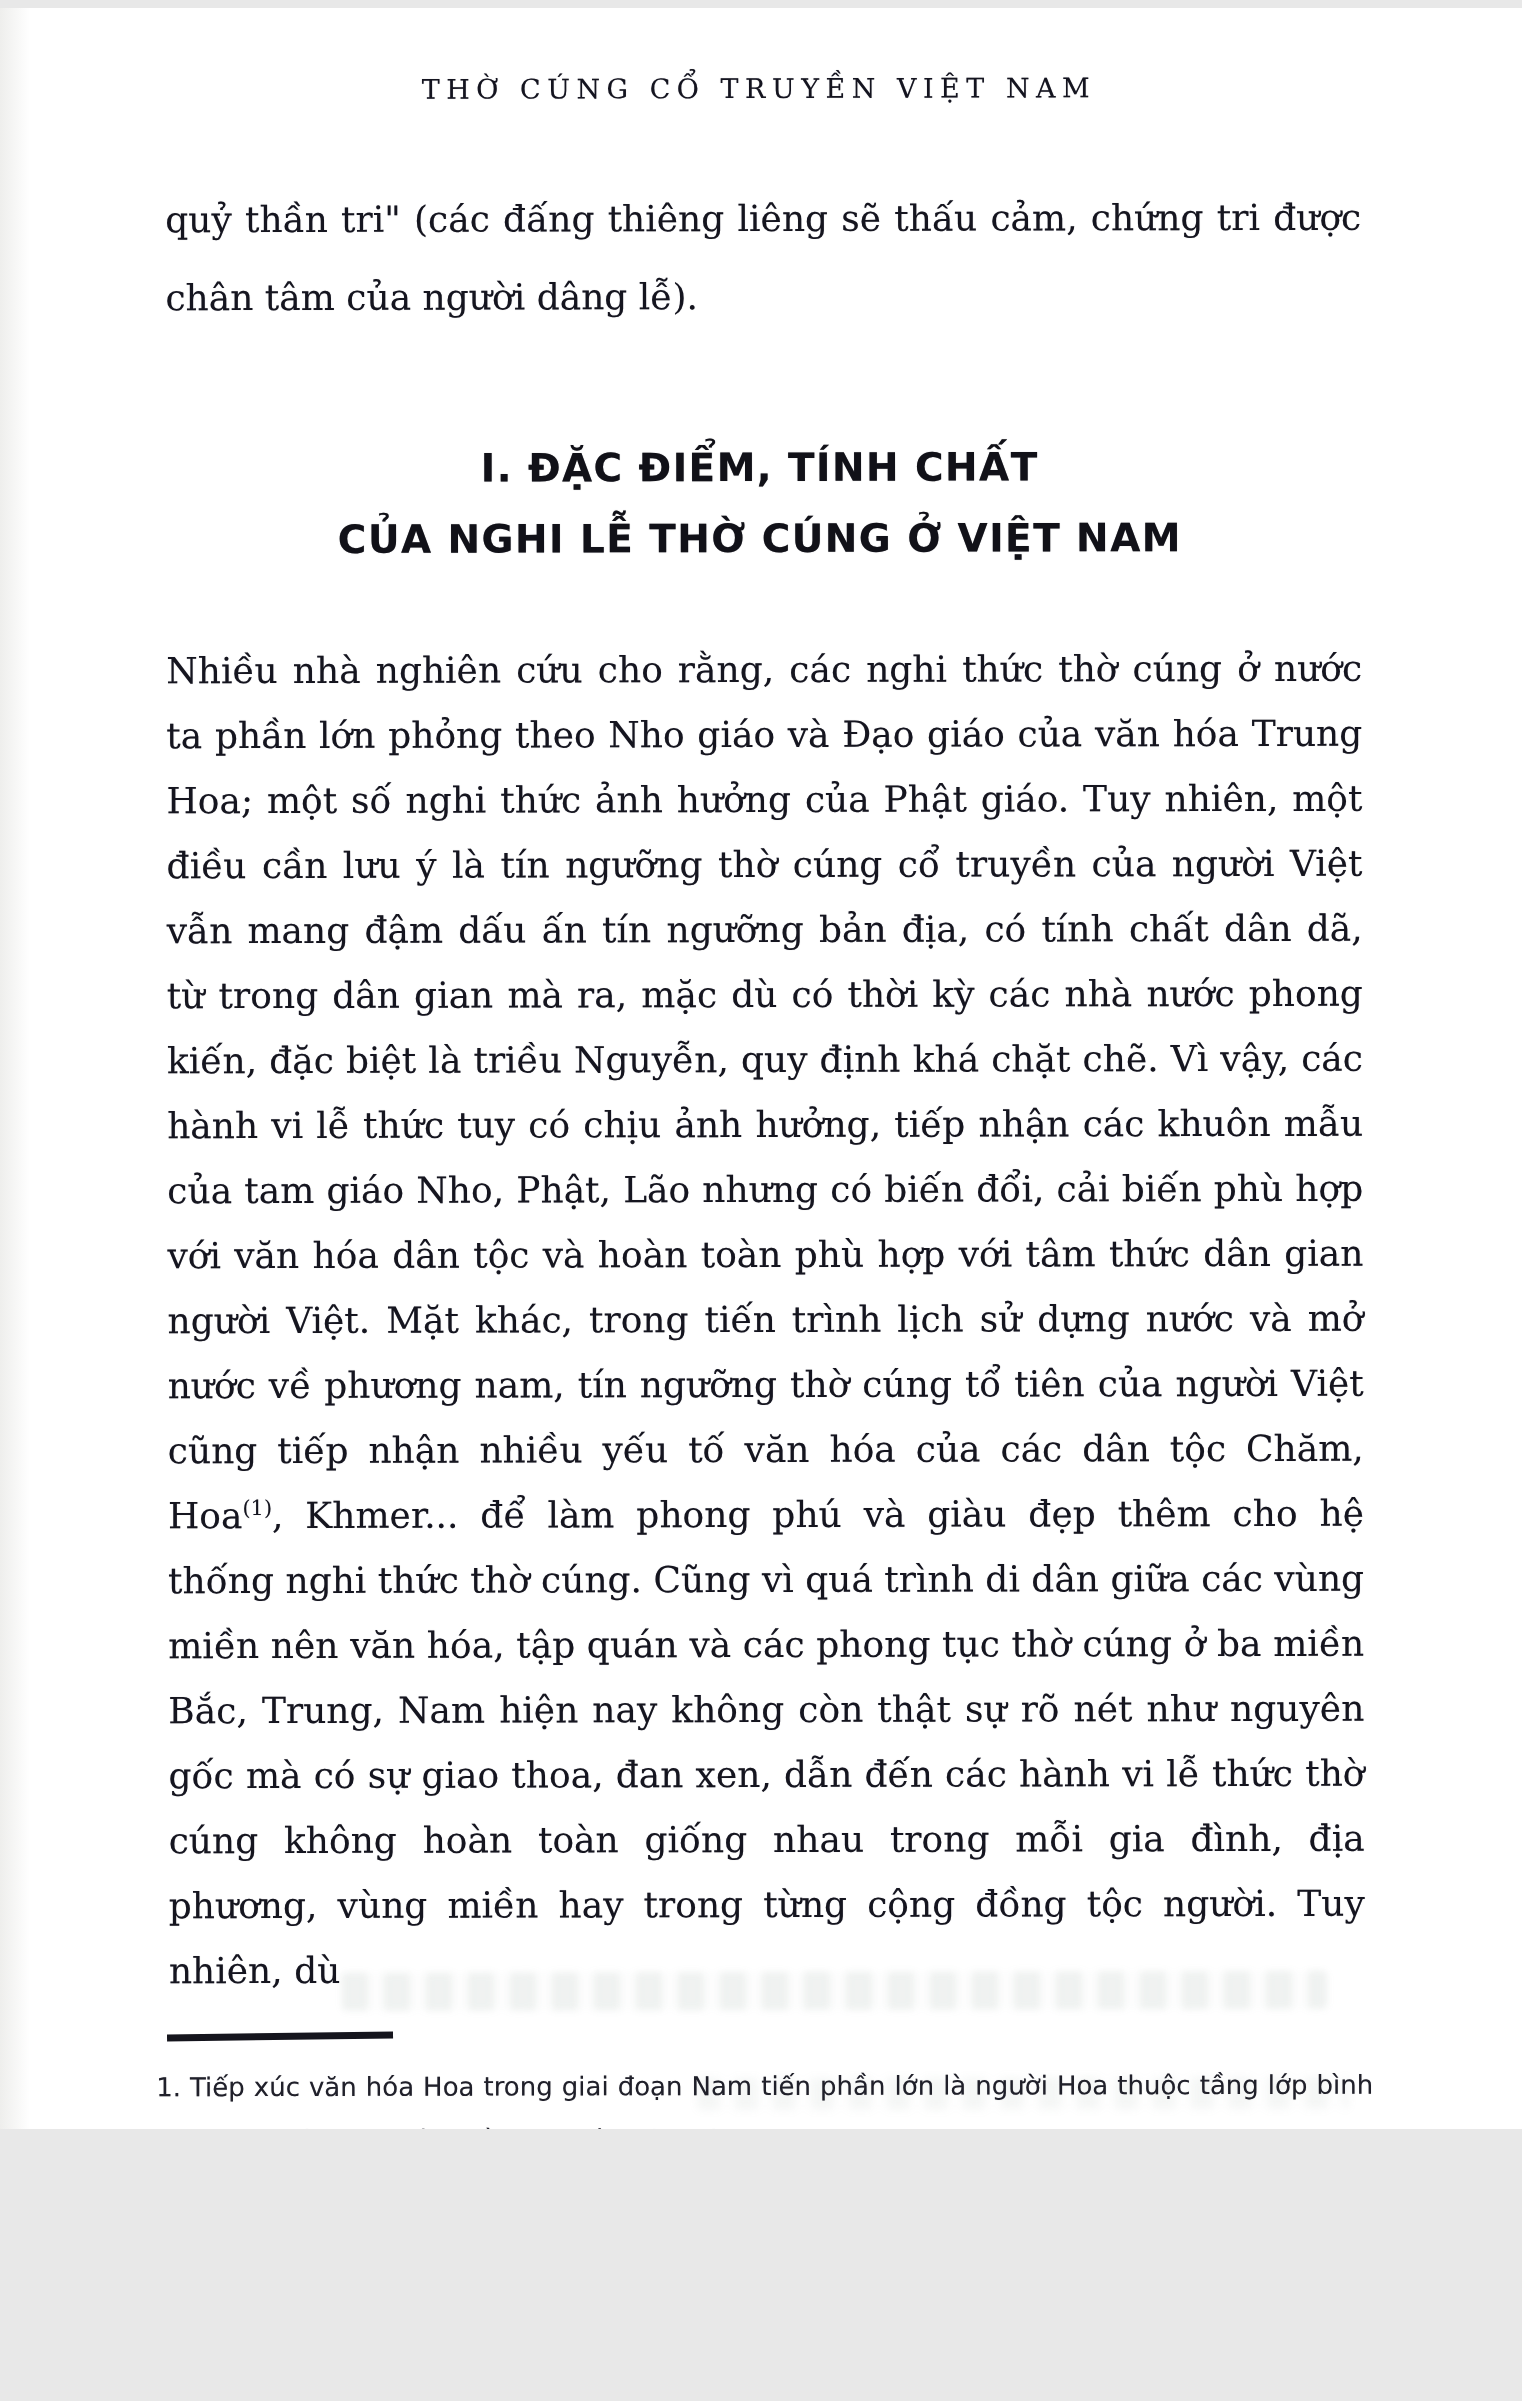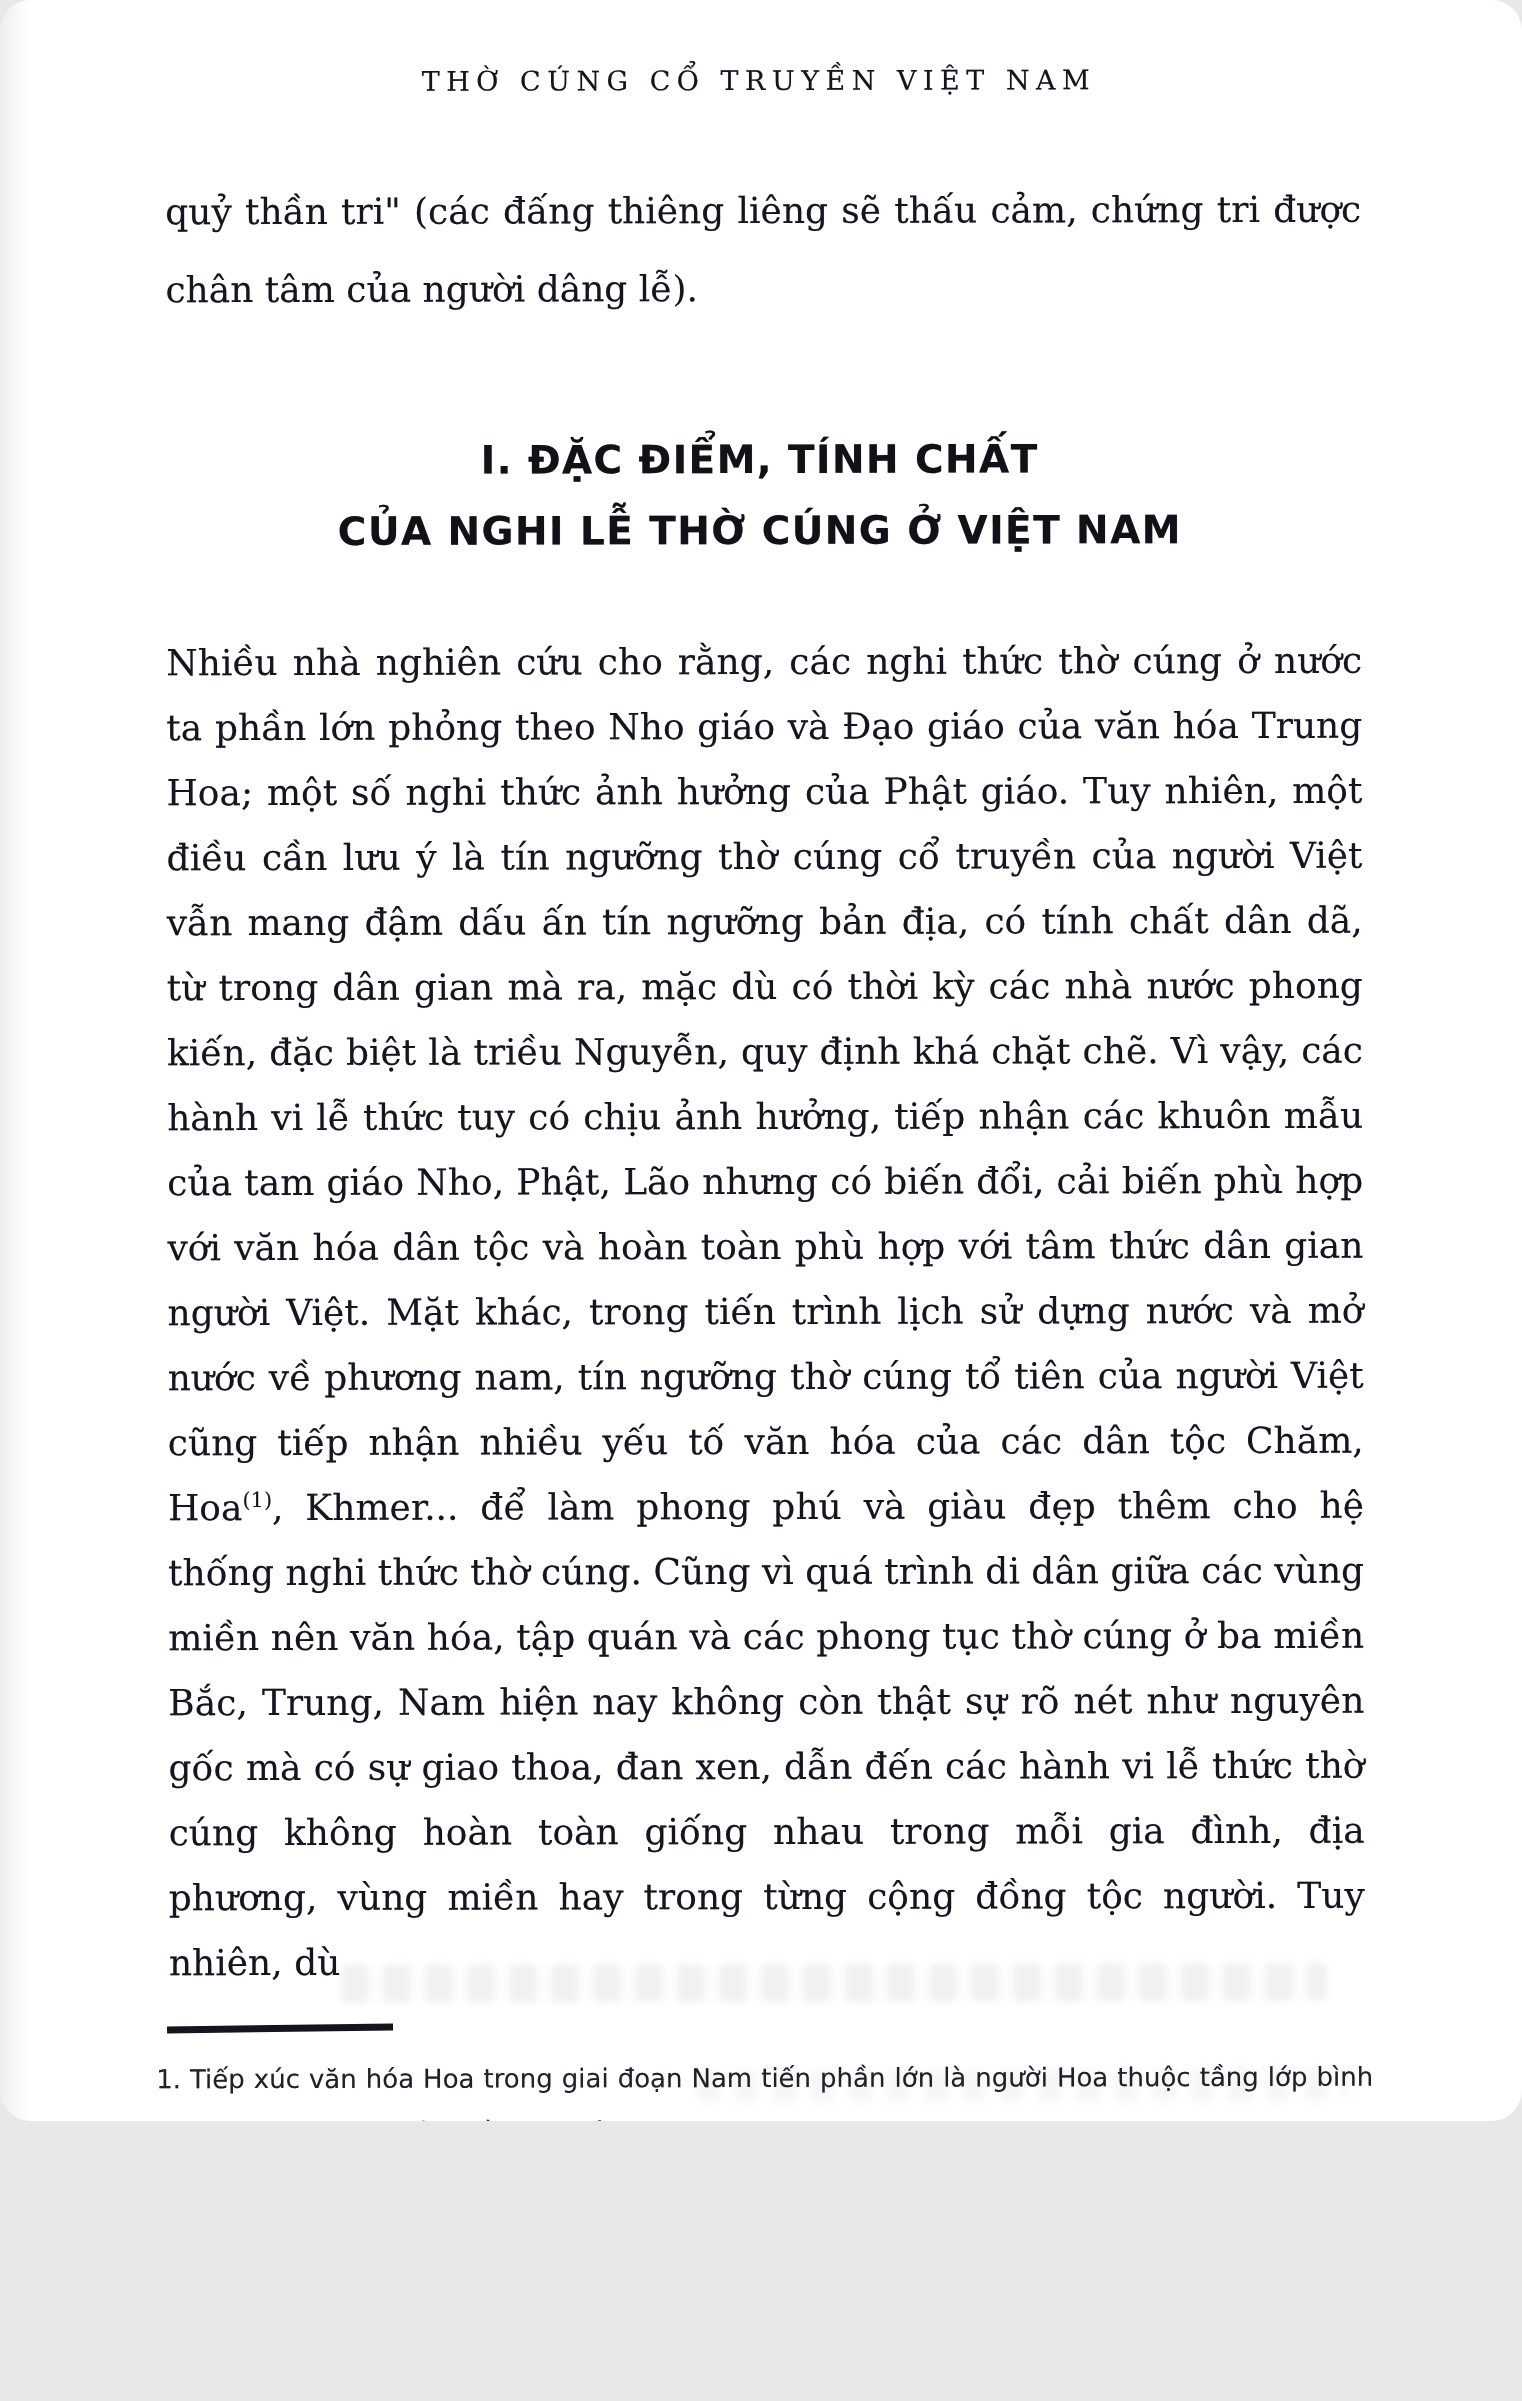--- a/index.html
+++ b/index.html
@@ -4,26 +4,25 @@
 <style>
   html, body {
     margin: 0;
     padding: 0;
     background: #e8e8e8;
   }
   .page {
     position: relative;
     width: 1522px;
     height: 2121px;
-    margin: 0 auto;
+    margin: 8px auto;
     background: #ffffff;
     overflow: hidden;
     color: #191922;
     font-family: "DejaVu Serif", serif;
-    border-radius: 31px;
   }
   
   .edge-left {
     position: absolute;
     top: 0; left: 0; bottom: 0;
     width: 35px;
     background: linear-gradient(90deg, rgba(150,150,138,0.16), rgba(150,150,138,0) 85%);
     pointer-events: none;
   }
   .content {

